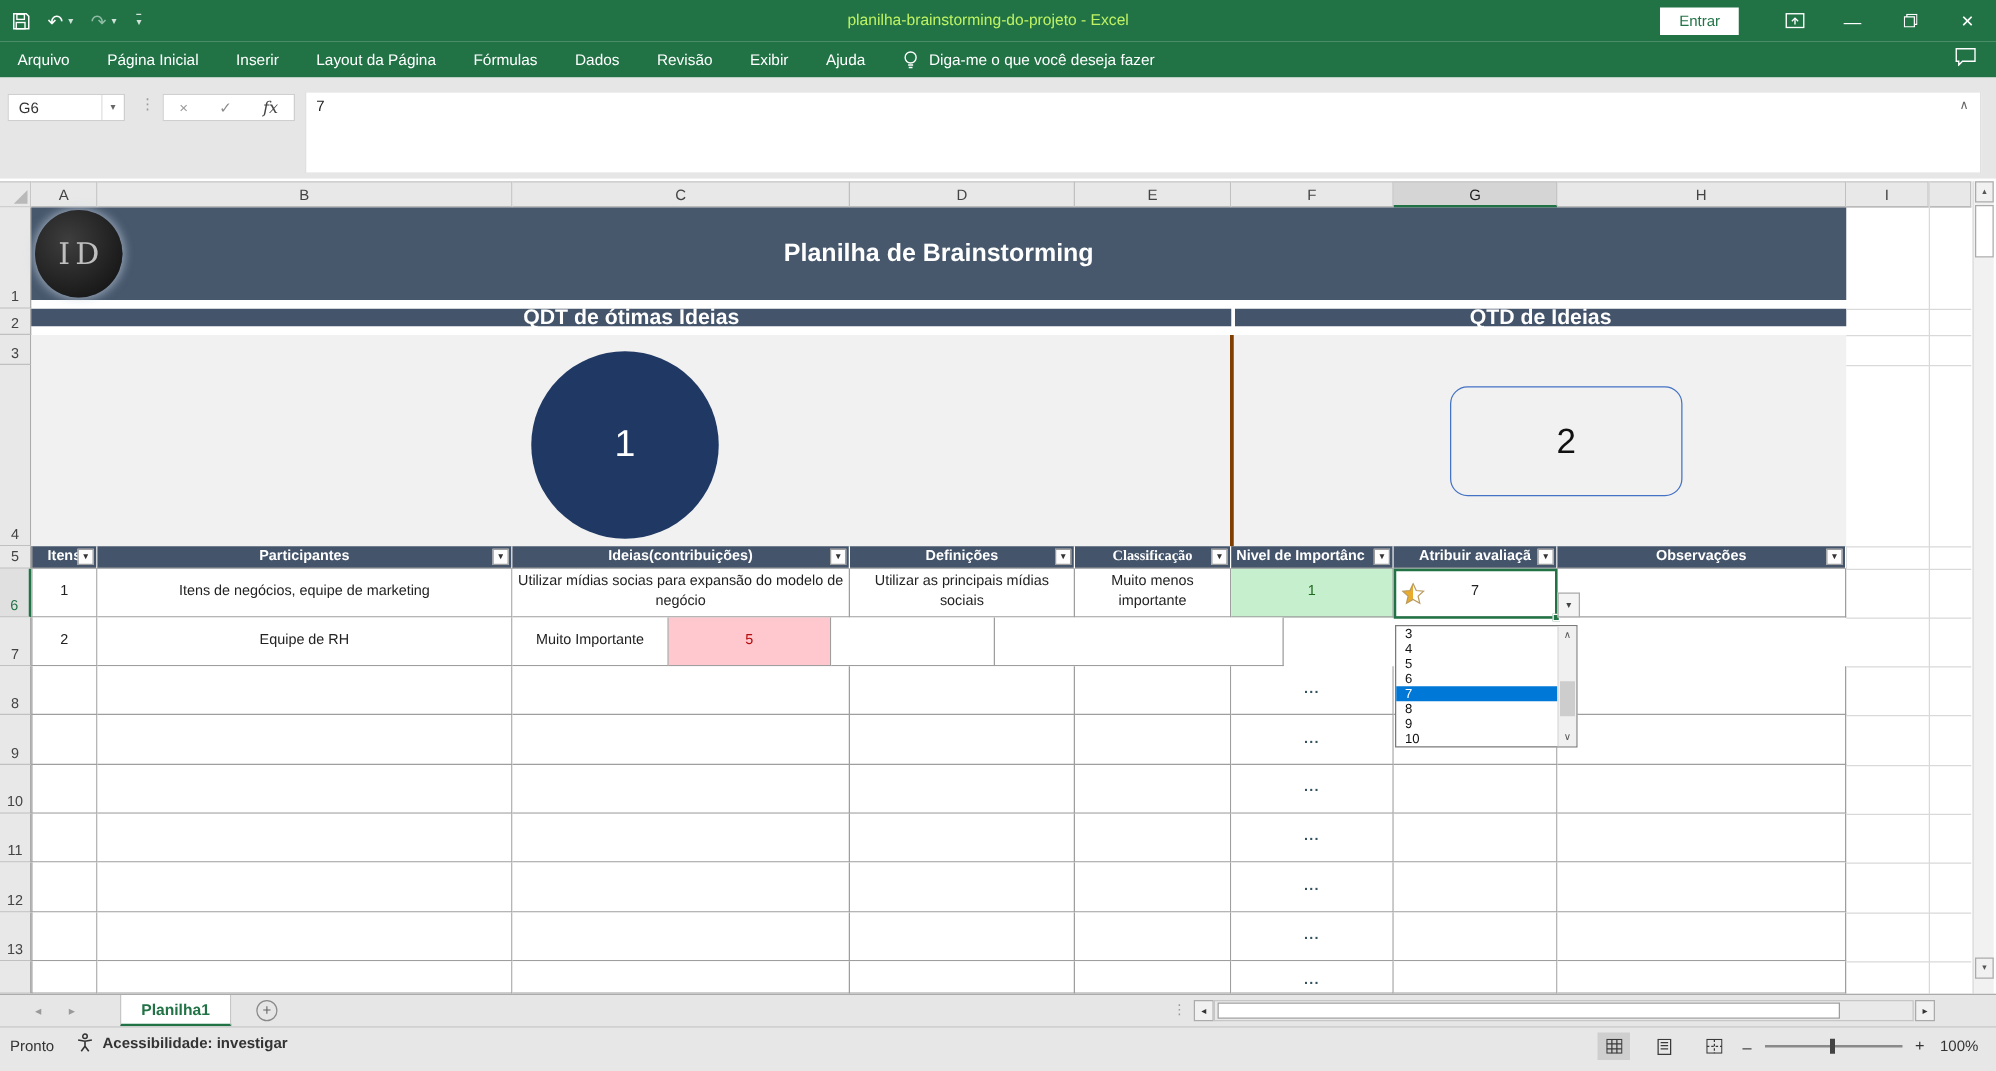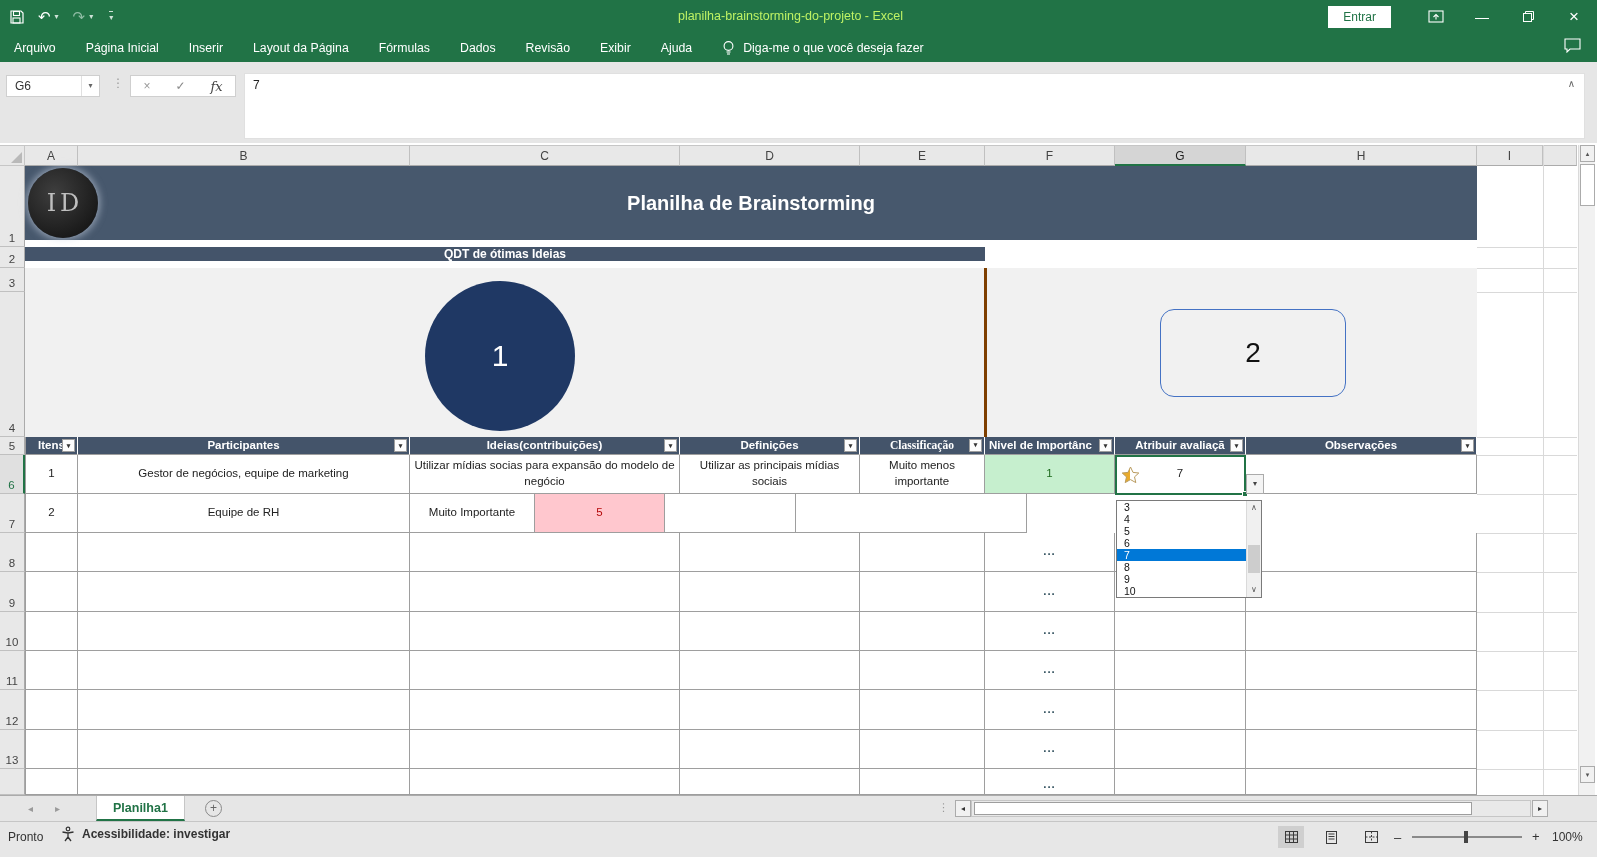--- a/index.html
+++ b/index.html
@@ -48,21 +48,21 @@
   
   .vscroll { position:absolute; left:1578px; top:145px; width:17px; height:650px; background:#F1F1F1; border-left:1px solid #DADADA; }
   .vscroll .up { position:absolute; left:1px; top:0; width:15px; height:17px; background:#F1F1F1; border:1px solid #ABABAB; font-size:7px; color:#555; text-align:center; line-height:15px; }
   .vscroll .thumb { position:absolute; left:1px; top:19px; width:15px; height:42px; background:#fff; border:1px solid #ABABAB; }
   .vscroll .down { position:absolute; left:1px; bottom:12px; width:15px; height:17px; background:#F1F1F1; border:1px solid #ABABAB; font-size:7px; color:#555; text-align:center; line-height:15px; }
 
   
   .banner { position:absolute; left:25px; top:23px; width:1452px; height:74px; background:#47586D; }
   .banner-title { position:absolute; left:0; right:0; top:0; bottom:0; display:flex; align-items:center; justify-content:center; color:#fff; font-size:20px; font-weight:bold; }
   .logo { position:absolute; left:3px; top:2px; width:70px; height:70px; border-radius:50%; background:radial-gradient(circle at 38% 35%, #3e3e3e, #191919 75%); box-shadow:0 0 7px 2px rgba(205,215,230,.55); display:flex; align-items:center; justify-content:center; color:#BFBFBF; font-family:"DejaVu Serif", serif; font-size:24px; letter-spacing:4px; padding-left:4px; }
-  .section-hd { position:absolute; top:104px; height:14px; background:#44546A; color:#fff; font-weight:bold; font-size:12px; display:flex; align-items:center; justify-content:center; }
+  .section-hd { position:absolute; top:104px; height:14px; background:#44546A; color:#fff; font-weight:bold; font-size:17px; display:flex; align-items:center; justify-content:center; }
   .chart-area { position:absolute; left:25px; top:125px; width:1452px; height:169px; background:#F1F1F1; }
   .divider-line { position:absolute; left:959px; top:0; width:3px; height:169px; background:#7E3F00; }
   .big-circle { position:absolute; left:400px; top:13px; width:150px; height:150px; border-radius:50%; background:#1F3864; color:#fff; display:flex; align-items:center; justify-content:center; font-size:30px; }
   .big-box { position:absolute; left:1135px; top:41px; width:186px; height:88px; border:1.5px solid #4472C4; border-radius:14px; display:flex; align-items:center; justify-content:center; font-size:28px; color:#111; }
 
   
   .trow { position:absolute; left:25px; width:1452px; display:flex; }
   .tcell { border-right:1px solid #9E9E9E; border-bottom:1px solid #9E9E9E; display:flex; align-items:center; justify-content:center; text-align:center; font-size:11.5px; line-height:1.35; padding:1px 4px; position:relative; background:#fff; }
   .tcell:first-child { border-left:1px solid #9E9E9E; }
   .thead-row .tcell { background:#44546A; color:#fff; font-weight:bold; font-size:11.5px; border-right:1px solid #fff; border-bottom:1px solid #9E9E9E; }
@@ -220,20 +220,21 @@
     <div class="rowhead" style="top:547px;height:40px;">12</div>
     <div class="rowhead" style="top:587px;height:39px;">13</div>
     <div class="rowhead" style="top:626px;height:26px;"></div>
 
     <div class="banner">
       <div class="banner-title">Planilha de Brainstorming</div>
       <div class="logo">ID</div>
     </div>
 
     <div class="section-hd" style="left:25px;width:960px;">QDT de ótimas Ideias</div>
+    <div class="section-hd" style="left:988px;width:489px;">QTD de Ideias</div>
 
     <div class="chart-area">
       <div class="divider-line"></div>
       <div class="big-circle">1</div>
       <div class="big-box">2</div>
     </div>
 
     <div class="trow thead-row" style="top:294px;height:18px;">
       <div class="tcell" style="width:53px;">
           <span>Itens</span>
@@ -264,21 +265,21 @@
           <span class="filter-btn">▾</span>
         </div>
       <div class="tcell" style="width:231px;">
           <span>Observações</span>
           <span class="filter-btn">▾</span>
         </div>
     </div>
 
     <div class="trow" style="top:312px;height:39px;">
       <div class="tcell" style="width:53px;">1</div>
-      <div class="tcell" style="width:332px;">Gestor de negócios, equipe de marketing</div>
+      <div class="tcell" style="width:332px;">Itens de negócios, equipe de marketing</div>
       <div class="tcell" style="width:270px;">Utilizar mídias socias para expansão do modelo de negócio</div>
       <div class="tcell" style="width:180px;">Utilizar as principais mídias sociais</div>
       <div class="tcell" style="width:125px;">Muito menos importante</div>
       <div class="tcell good-cell" style="width:130px;">1</div>
       <div class="tcell" style="width:131px;">7</div>
       <div class="tcell" style="width:231px;"></div>
     </div>
 
     <div class="trow" style="top:351px;height:39px;">
       <div class="tcell" style="width:53px;">2</div>

